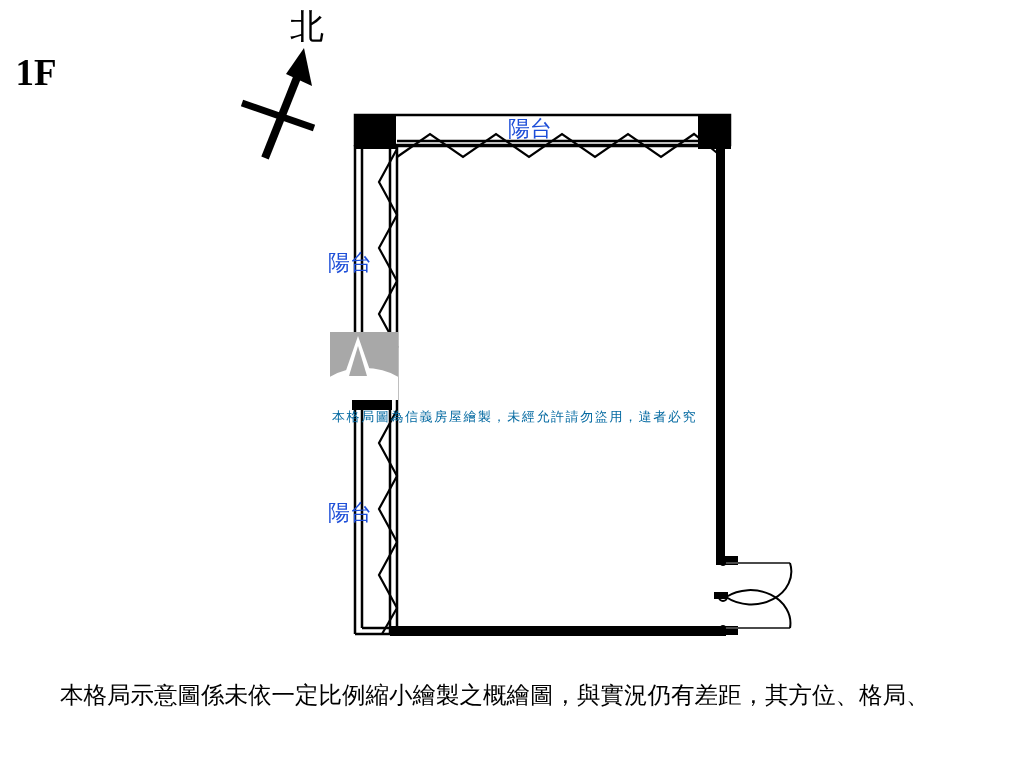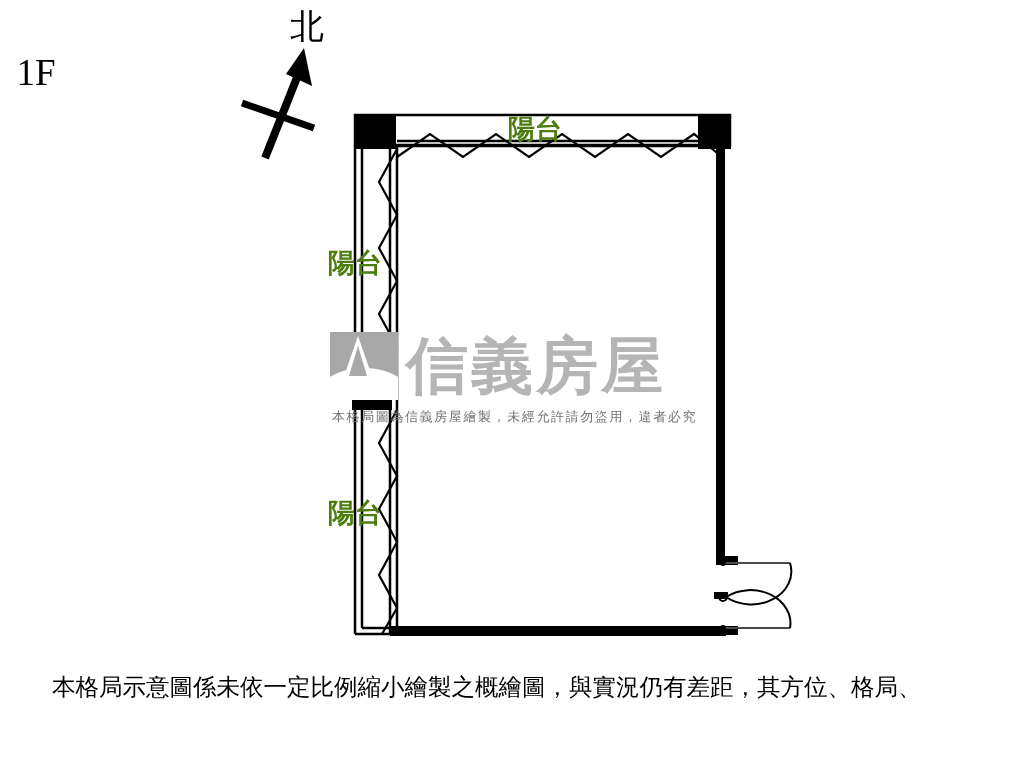--- a/index.html
+++ b/index.html
@@ -40,21 +40,21 @@
   
   #floor-title {
     left: 0;
     top: 52px;
     width: 1024px;
     text-align: center;
     font-size: 37px;
     line-height: 42px;
     font-family: "Liberation Serif", "DejaVu Serif", serif;
   }
-  #floor-title span { display: inline-block; transform: translateX(-476px); }
+  #floor-title span { display: inline-block; transform: translateX(-476px); font-weight: bold; }
 
   
   #plan {
     left: 0;
     top: 0;
     width: 1024px;
     height: 660px;
   }
 
   
@@ -114,51 +114,50 @@
     font-weight: 700;
     letter-spacing: 3px;
     white-space: nowrap;
   }
   #wm-note {
     position: absolute;
     left: 2px;
     top: 78px;
     font-size: 13px;
     line-height: 17px;
-    color: #737373;
+    color: #0369a1;
     font-family: "DejaVu Sans", sans-serif;
     letter-spacing: 1.6px;
     white-space: nowrap;
   }
 
   
   .plan-label {
     font-family: "Liberation Serif", "DejaVu Serif", serif;
-    font-size: 27px;
+    font-size: 22px;
     line-height: 24px;
-    color: #4d7c0f;
+    color: #1d4ed8;
     white-space: nowrap;
-    font-weight: bold;
   }
   #label-balcony-top   { left: 508px; top: 117px; }
   #label-balcony-left1 { left: 328px; top: 251px; }
   #label-balcony-left2 { left: 328px; top: 501px; }
 
   
   #disclaimer {
     left: 44px;
     top: 666px;
     width: 940px;
     font-family: "Liberation Serif", "DejaVu Serif", serif;
     font-size: 23.5px;
     line-height: 27px;
     letter-spacing: 0px;
     color: #000;
   }
-  #disclaimer p { margin: 8px; white-space: nowrap; }
+  #disclaimer p { margin: 16px; white-space: nowrap; }
 </style>
 </head>
 <body>
 
 <div class="abs" id="compass">
   <div id="compass-label">北</div>
   <svg width="120" height="170" viewBox="0 0 120 170">
 
     <line x1="10" y1="95" x2="82" y2="120" stroke="#000" stroke-width="7" stroke-linecap="butt"></line>
 
@@ -235,21 +234,20 @@
 
   </svg>
 </div>
 
 <div class="abs" id="watermark">
   <div id="wm-logo">
     <div class="mark-a"></div>
     <div class="mark-b"></div>
     <div class="mark-c"></div>
   </div>
-  <div id="wm-text">信義房屋</div>
   <div id="wm-note">本格局圖為信義房屋繪製，未經允許請勿盜用，違者必究</div>
 </div>
 
 <div class="abs plan-label" id="label-balcony-top">陽台</div>
 <div class="abs plan-label" id="label-balcony-left1">陽台</div>
 <div class="abs plan-label" id="label-balcony-left2">陽台</div>
 
 <div class="abs" id="disclaimer">
   <p>本格局示意圖係未依一定比例縮小繪製之概繪圖，與實況仍有差距，其方位、格局、</p>
 </div>

